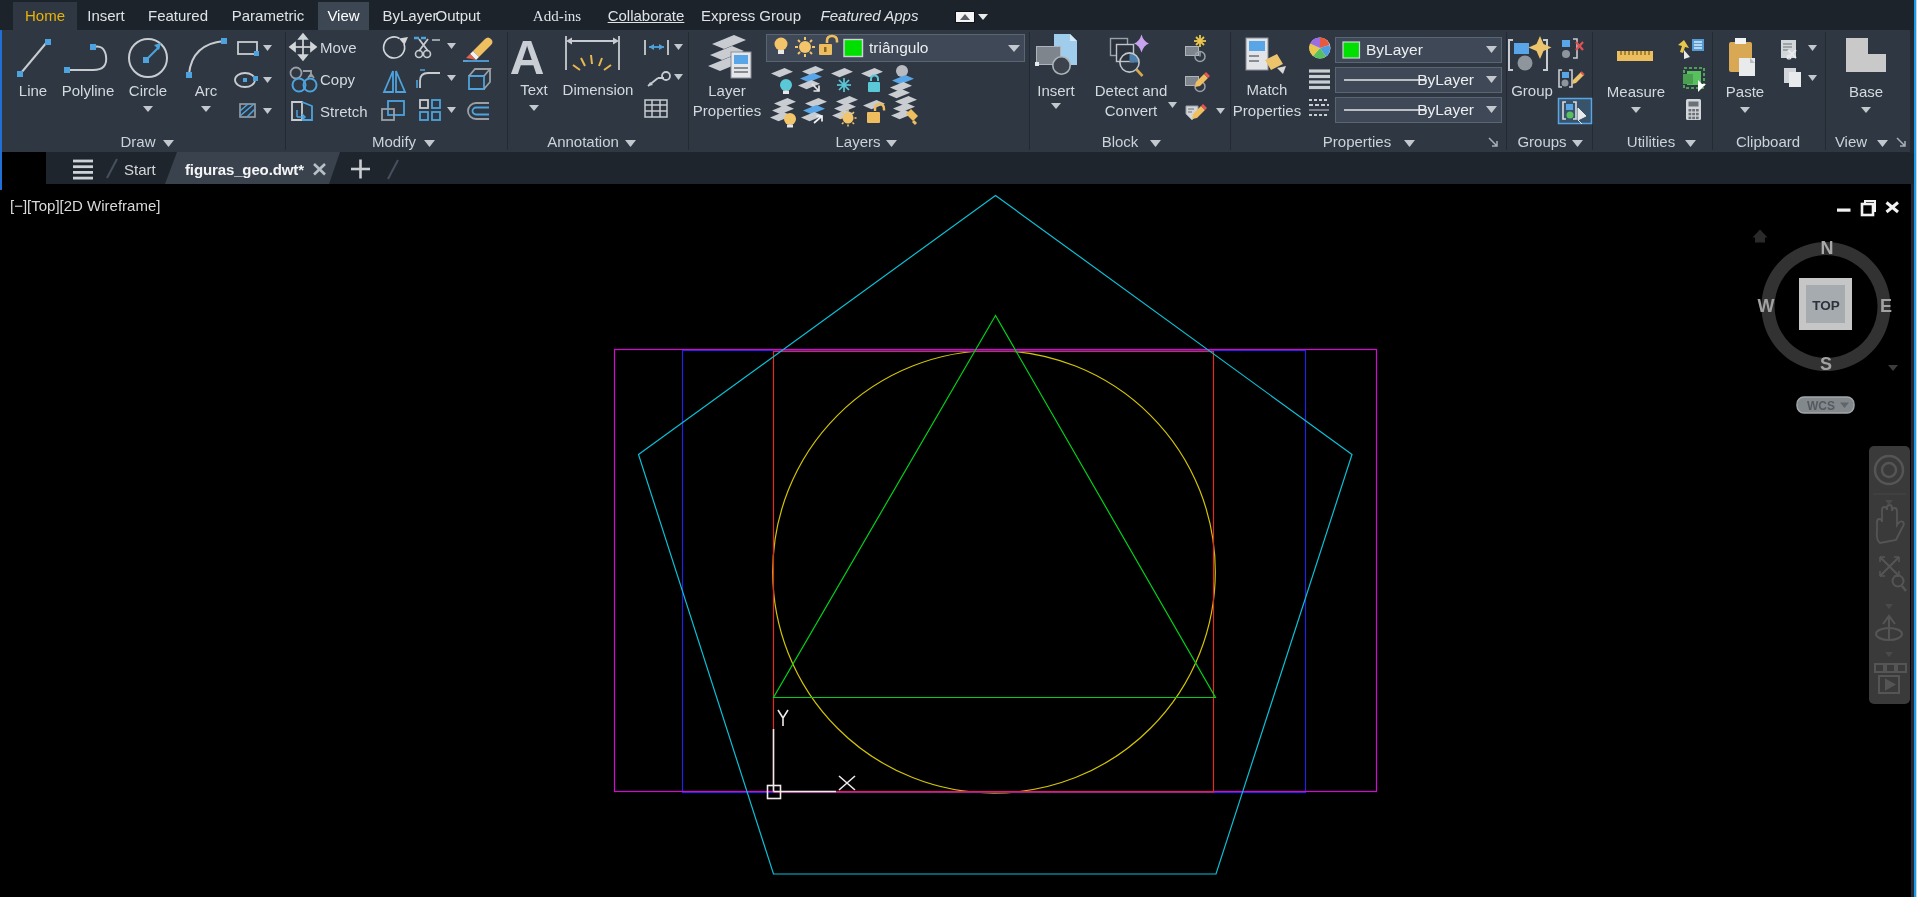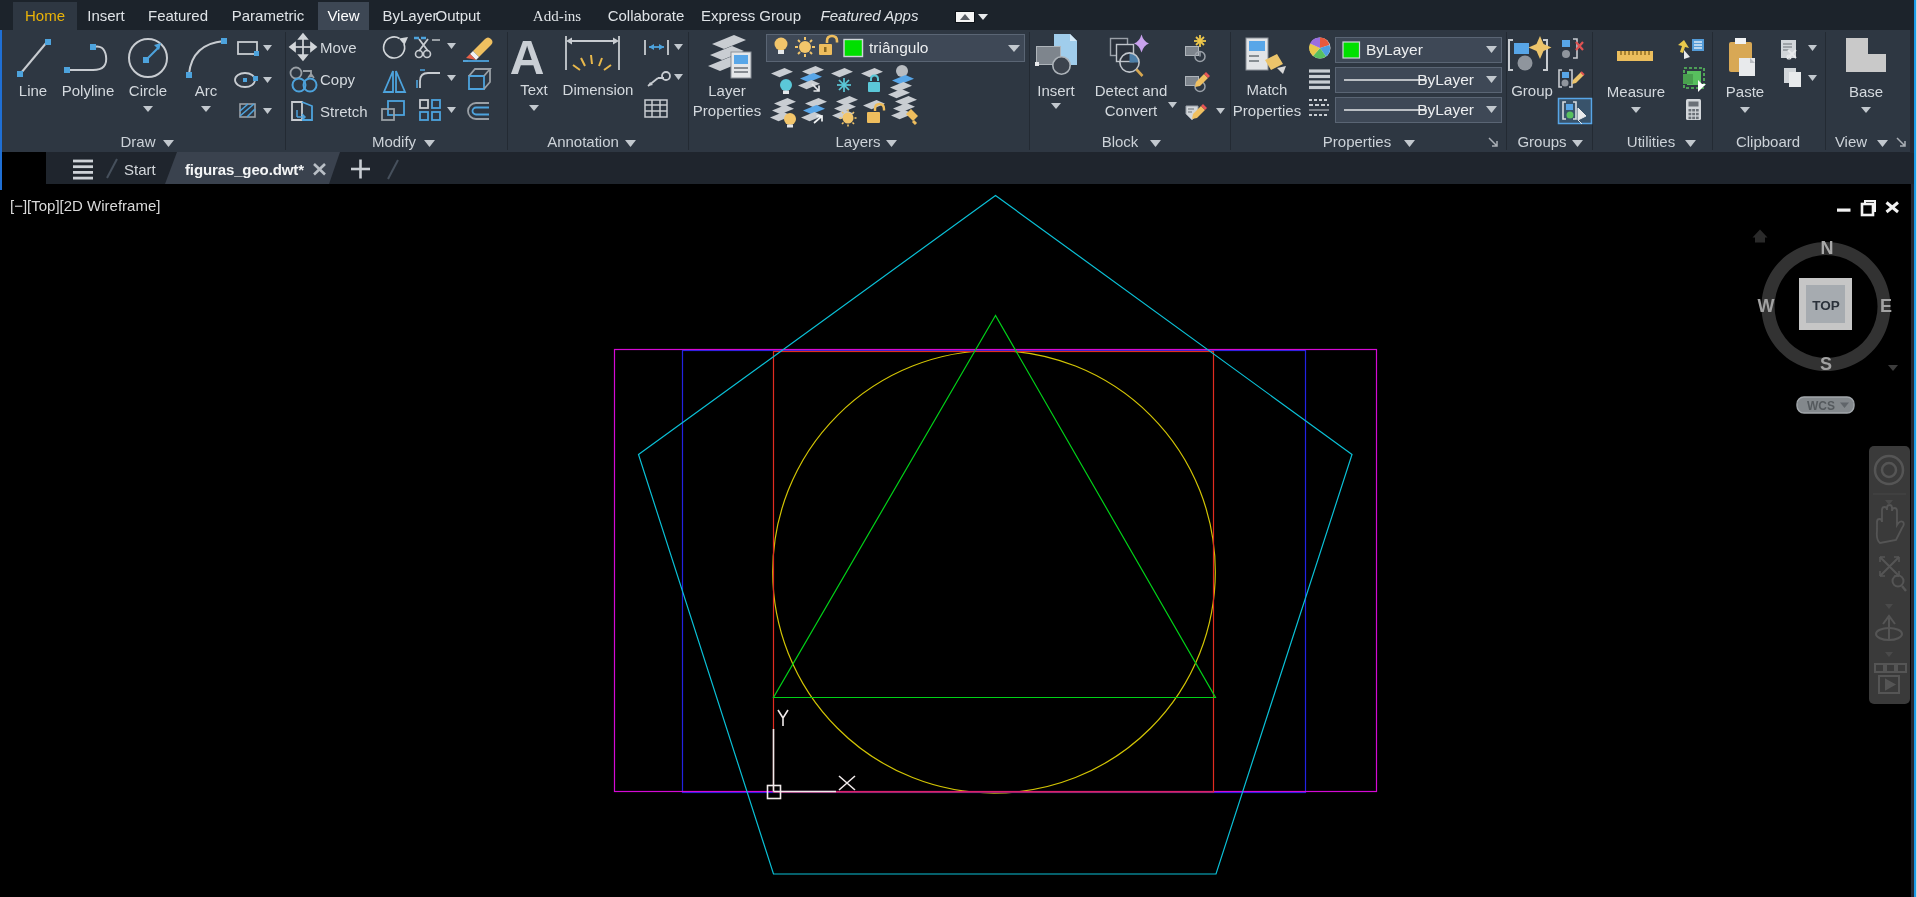--- a/index.html
+++ b/index.html
@@ -15,21 +15,21 @@
 <body>
 <div id="menubar">
   <div class="mtab" style="left:13px;width:64px;background:#2e3742;color:#eab308;">Home</div>
   <div class="mtab" style="left:80px;width:52px;">Insert</div>
   <div class="mtab" style="left:140px;width:76px;">Featured</div>
   <div class="mtab" style="left:224px;width:88px;">Parametric</div>
   <div class="mtab" style="left:318px;width:51px;background:#3d4754;color:#fff;">View</div>
   <div class="mtab" style="left:374px;width:72px;">ByLayer</div>
   <div class="mtab" style="left:427px;width:62px;">Output</div>
   <div class="mtab" style="left:522px;width:70px;font-family:Liberation Serif, serif;">Add-ins</div>
-  <div class="mtab" style="left:600px;width:92px;">Collaborate</div>
+  <div class="mtab" style="left:600px;width:92px;text-decoration:underline;">Collaborate</div>
   <div class="mtab" style="left:700px;width:102px;">Express Group</div>
   <div class="mtab" style="left:812px;width:115px;font-style:italic;">Featured Apps</div>
   <div style="position:absolute;left:955px;top:11px;width:20px;height:12px;background:#f4f4f4;border:1px solid #0c1117;"></div>
   <div style="position:absolute;left:960px;top:14px;width:0;height:0;border-left:5px solid transparent;border-right:5px solid transparent;border-bottom:6px solid #5a5f66;"></div>
   <div style="position:absolute;left:978px;top:14px;width:0;height:0;border-left:5px solid transparent;border-right:5px solid transparent;border-top:6px solid #e8eaec;"></div>
 </div>
 <div id="ribbon">
 <svg width="1917" height="123" xmlns="http://www.w3.org/2000/svg" font-family="Liberation Sans, sans-serif">
   <g fill="#232a33">
     <rect x="285" y="2" width="1" height="118"></rect>

